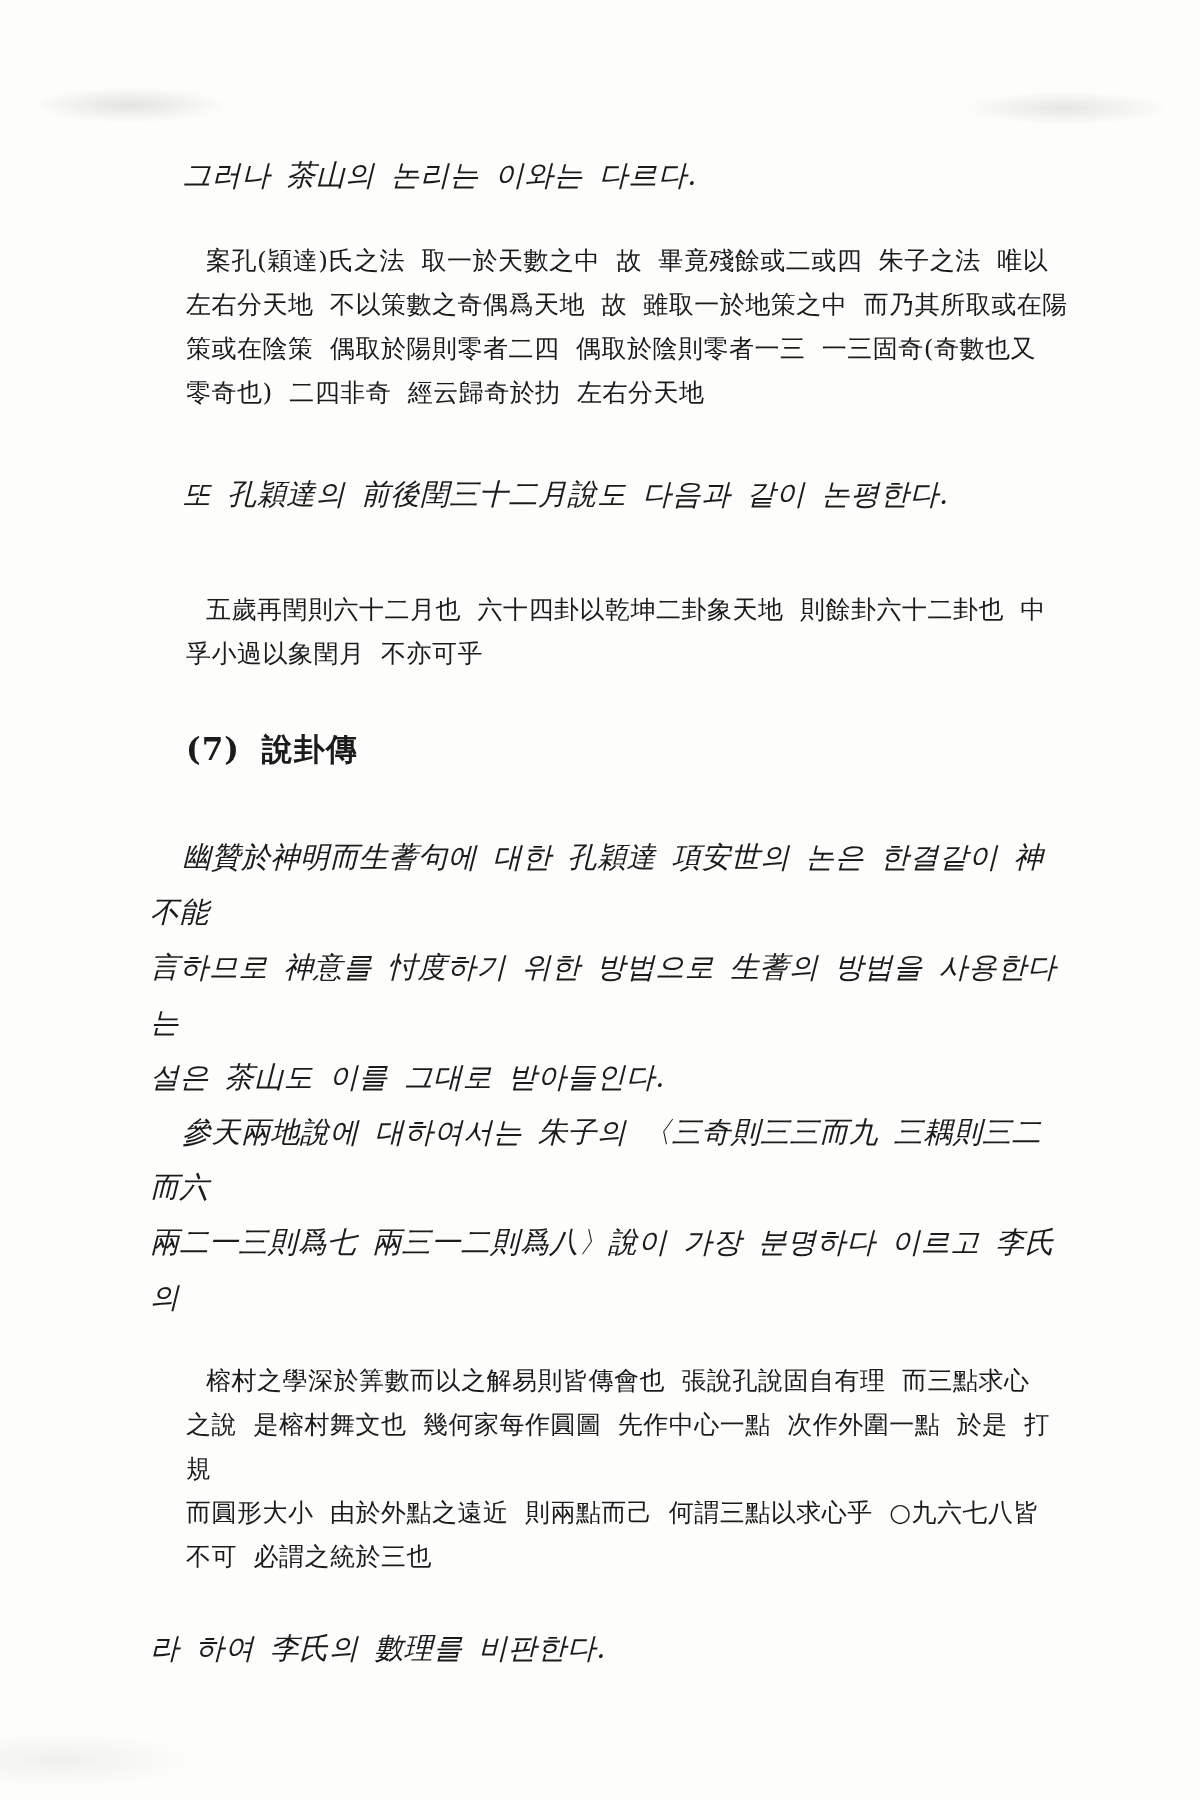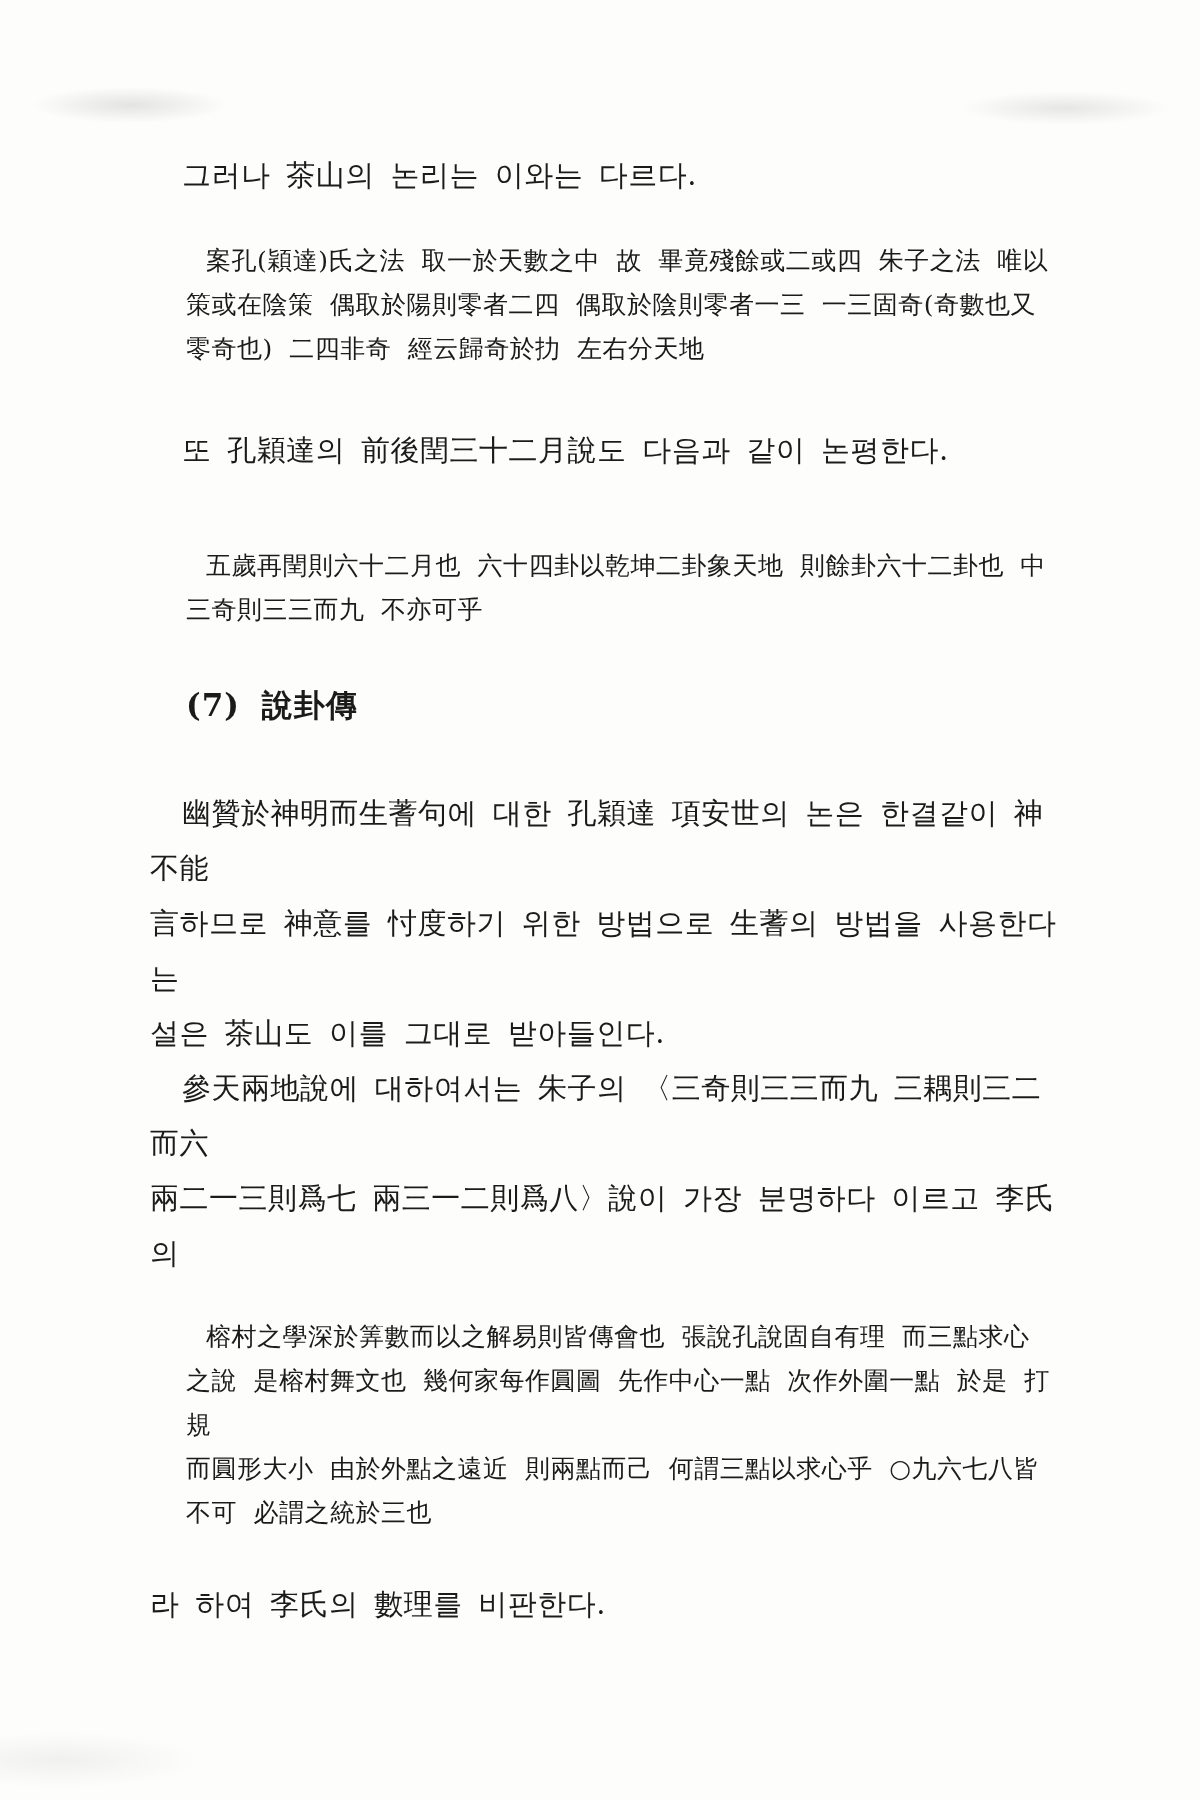--- a/index.html
+++ b/index.html
@@ -25,20 +25,21 @@
     left: 150px;
     top: 0;
     width: 920px;
   }
   .body-line {
     font-size: 29px;
     line-height: 55px;
     word-spacing: 6px;
     letter-spacing: 0.5px;
     white-space: pre-wrap;
+    font-style: italic;
   }
   .fi { text-indent: 32px; }           
   .quote {
     margin-left: 36px;
     width: 884px;
   }
   .quote-line {
     font-size: 25px;
     line-height: 44px;
     word-spacing: 8px;
@@ -68,29 +69,30 @@
 </head>
 <body>
 
 <div class="page">
   <div class="content">
 
     <div class="body-line fi p1">그러나 茶山의 논리는 이와는 다르다.</div>
 
     <div class="quote quote1">
       <div class="quote-line qfi">案孔(穎達)氏之法 取一於天數之中 故 畢竟殘餘或二或四 朱子之法 唯以</div>
+      <div class="quote-line">左右分天地 不以策數之奇偶爲天地 故 雖取一於地策之中 而乃其所取或在陽</div>
       <div class="quote-line">策或在陰策 偶取於陽則零者二四 偶取於陰則零者一三 一三固奇(奇數也又</div>
       <div class="quote-line">零奇也) 二四非奇 經云歸奇於扐 左右分天地</div>
     </div>
 
     <div class="body-line fi p2">또 孔穎達의 前後閏三十二月說도 다음과 같이 논평한다.</div>
 
     <div class="quote quote2">
       <div class="quote-line qfi">五歲再閏則六十二月也 六十四卦以乾坤二卦象天地 則餘卦六十二卦也 中</div>
-      <div class="quote-line">三奇則三三而九 不亦可乎</div>
+      <div class="quote-line">孚小過以象閏月 不亦可乎</div>
     </div>
 
     <div class="heading">(7) 說卦傳</div>
 
     <div class="p3">
       <div class="body-line fi">幽贊於神明而生蓍句에 대한 孔穎達 項安世의 논은 한결같이 神不能</div>
       <div class="body-line">言하므로 神意를 忖度하기 위한 방법으로 生蓍의 방법을 사용한다는</div>
       <div class="body-line">설은 茶山도 이를 그대로 받아들인다.</div>
     </div>
 

